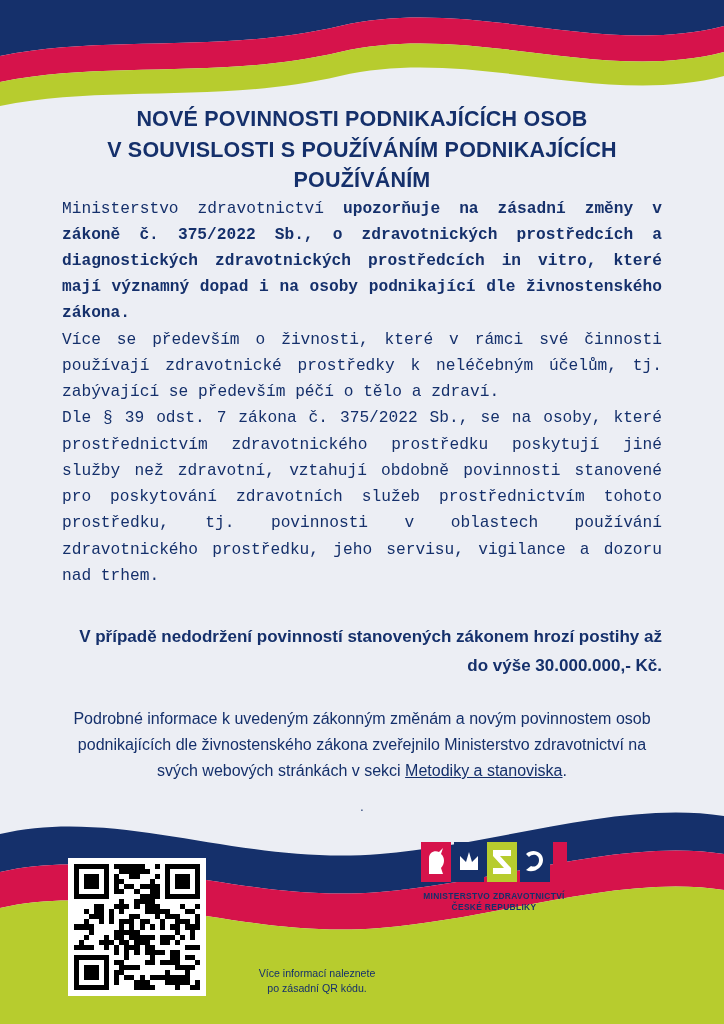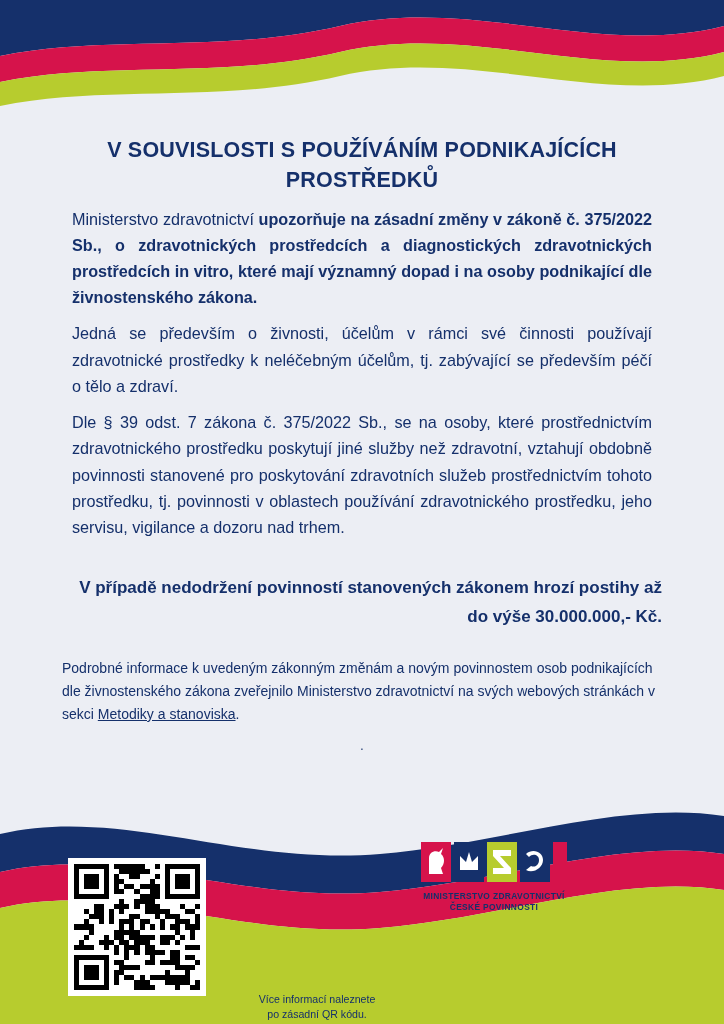--- a/index.html
+++ b/index.html
@@ -45,42 +45,44 @@
     font-weight: bold;
     text-align: center;
     letter-spacing: 0.2px;
     color: #15306b;
   }
   p.para {
     font-size: 16.2px;
     line-height: 1.62;
     text-align: justify;
     color: #15306b;
-    margin: 10px;
+    margin: 0;
+    font-family: Liberation Mono, monospace;
   }
   .p-intro {
     margin-top: 34px;
     text-align: left;
   }
   .p-intro b { font-weight: bold; }
   .p-second { margin-top: 28px; }
   .p-third { margin-top: 4px; }
 
   .highlight {
     margin-top: 34px;
     font-size: 17px;
     line-height: 1.68;
     font-weight: bold;
     text-align: right;
     color: #15306b;
   }
   .note {
     margin-top: 26px;
-    font-size: 14px;
+    font-size: 16px;
     line-height: 1.62;
+    text-align: center;
     color: #15306b;
   }
   .note a, .note .link {
     color: #15306b;
     text-decoration: underline;
   }
   .dot {
     text-align: center;
     font-size: 12px;
     color: #15306b;
@@ -104,21 +106,21 @@
     display: grid;
     grid-template-columns: repeat(25, 1fr);
     grid-template-rows: repeat(25, 1fr);
   }
   .qr-grid i { background: transparent; }
   .qr-grid i.on { background: #000000; }
 
   .qr-caption {
     position: absolute;
     left: 222px;
-    top: 992px;
+    top: 966px;
     width: 190px;
     text-align: center;
     font-size: 10.6px;
     line-height: 1.45;
     color: #15306b;
   }
 
   
   .logo {
     position: absolute;
@@ -159,30 +161,30 @@
     <svg viewBox="0 0 724 230" preserveAspectRatio="none" aria-hidden="true">
       <path d="M0,40 C120,12 240,72 380,60 C500,50 620,6 724,22 L724,60 C620,44 500,88 380,98 C240,110 120,50 0,78 Z" fill="#15306b"></path>
       <path d="M0,78 C120,50 240,110 380,98 C500,88 620,44 724,60 L724,96 C620,80 500,124 380,134 C240,146 120,86 0,114 Z" fill="#d6134b"></path>
       <path d="M0,114 C120,86 240,146 380,134 C500,124 620,80 724,96 L724,230 L0,230 Z" fill="#b7cc2e"></path>
     </svg>
   </div>
 
   <div class="content">
 
     <h1 class="title">
-      <br>
+      <span>NOVÉ POVINNOSTI PODNIKAJÍCÍCH OSOB</span><br>
       <span>V SOUVISLOSTI S POUŽÍVÁNÍM PODNIKAJÍCÍCH</span><br>
-      <span>PROSTŘEDKŮ</span>
+      <span>POUŽÍVÁNÍM</span>
     </h1>
 
     <p class="para p-intro">
       <span>Ministerstvo zdravotnictví </span><b>upozorňuje na zásadní změny v zákoně č. 375/2022 Sb., o zdravotnických prostředcích a diagnostických zdravotnických prostředcích in vitro, které mají významný dopad i na osoby podnikající dle živnostenského zákona.</b>
     </p>
 
-    <p class="para p-second">Jedná se především o živnosti, účelům v rámci své činnosti používají zdravotnické prostředky k neléčebným účelům, tj. zabývající se především péčí o tělo a zdraví.</p>
+    <p class="para p-second">Více se především o živnosti, které v rámci své činnosti používají zdravotnické prostředky k neléčebným účelům, tj. zabývající se především péčí o tělo a zdraví.</p>
 
     <p class="para p-third">Dle § 39 odst. 7 zákona č. 375/2022 Sb., se na osoby, které prostřednictvím zdravotnického prostředku poskytují jiné služby než zdravotní, vztahují obdobně povinnosti stanovené pro poskytování zdravotních služeb prostřednictvím tohoto prostředku, tj. povinnosti v oblastech používání zdravotnického prostředku, jeho servisu, vigilance a dozoru nad trhem.</p>
 
     <p class="highlight">V případě nedodržení povinností stanovených zákonem hrozí postihy až do výše 30.000.000,- Kč.</p>
 
     <p class="note">
       <span>Podrobné informace k uvedeným zákonným změnám a novým povinnostem osob podnikajících dle živnostenského zákona zveřejnilo Ministerstvo zdravotnictví na svých webových stránkách v sekci </span><span class="link">Metodiky a stanoviska</span><span>.</span>
     </p>
     <div class="dot">.</div>
   </div>
@@ -836,17 +838,17 @@
         <path d="M72,10 L90,10 L90,16 L79,16 L90,28 L90,34 L72,34 L72,28 L83,28 L72,16 Z" fill="#ffffff"></path>
 
         <rect x="99" y="2" width="30" height="40" fill="#15306b"></rect>
         <path d="M105,14 C112,8 122,12 122,20 C122,28 112,34 105,30 L110,26 C115,28 118,24 118,20 C118,15 112,13 108,17 Z" fill="#ffffff"></path>
 
         <rect x="132" y="2" width="14" height="40" fill="#d6134b"></rect>
       </svg>
     </div>
     <div class="logo-text">
       <div>MINISTERSTVO ZDRAVOTNICTVÍ</div>
-      <div>ČESKÉ POVINNOSTI</div>
+      <div>ČESKÉ REPUBLIKY</div>
     </div>
   </div>
 
 </div>
 
 </body></html>

